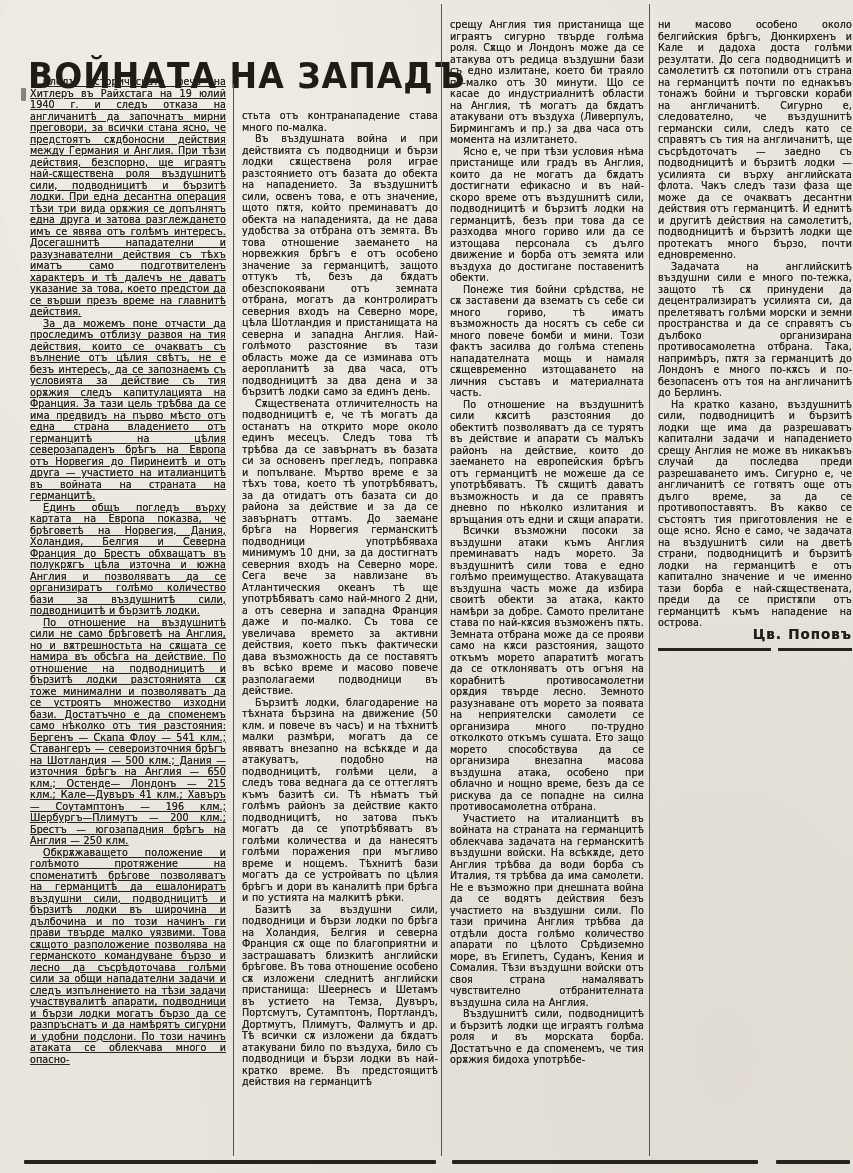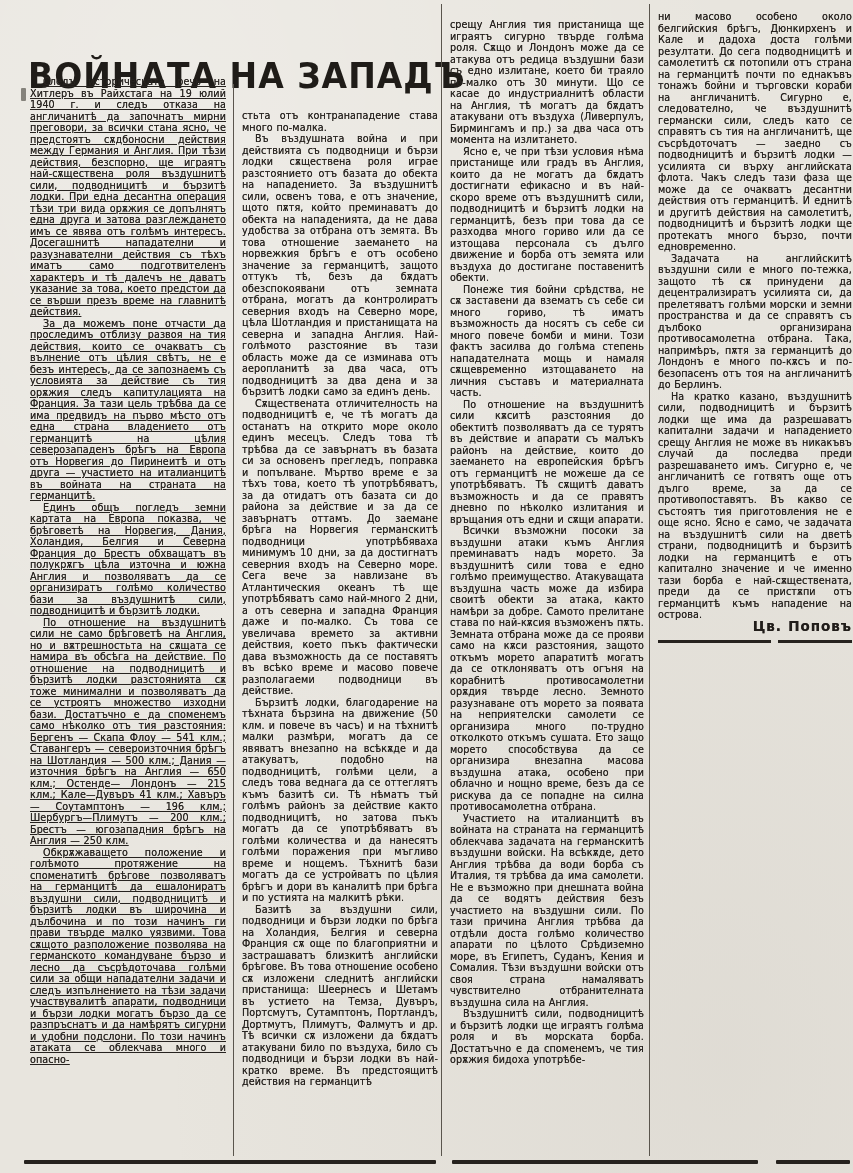--- a/index.html
+++ b/index.html
@@ -34,21 +34,21 @@
     letter-spacing: 0.1px;
     word-spacing: 0.5px;
     text-shadow: 0 0 0.5px rgba(45,40,34,0.85);
     overflow: hidden;
   }
   .col p { margin: 0; text-indent: 13px; }
   .col p.no-indent { text-indent: 0; }
   .col-1 { left: 30px;  top: 76px; width: 196px; height: 1072px; text-decoration: underline; }
   .col-2 { left: 242px; top: 86px; width: 196px; height: 1072px; margin-top: 24px; }
   .col-3 { left: 450px; top: 19px;  width: 194px; height: 1151px; }
-  .col-4 { left: 658px; top: 11px;  width: 194px; }
+  .col-4 { left: 658px; top: 19px;  width: 194px; }
   .vrule {
     position: absolute;
     width: 1px;
     background: #5a554d;
   }
   .vrule-1 { left: 233px; top: 84px; height: 1072px; }
   .vrule-2 { left: 441px; top: 4px;  height: 1152px; }
   .vrule-3 { left: 649px; top: 4px;  height: 1152px; }
   .hrule-bottom {
     position: absolute;
@@ -93,21 +93,21 @@
 
   <h1 class="headline">ВОЙНАТА НА ЗАПАДЪ</h1>
 
   <div class="vrule vrule-1"></div>
   <div class="vrule vrule-2"></div>
   <div class="vrule vrule-3"></div>
 
   <div class="col col-1">
       <p class="para">Следъ историческата речь на Хитлеръ въ Райхстага на 19 юлий 1940 г. и следъ отказа на англичанитѣ да започнатъ мирни преговори, за всички стана ясно, че предстоятъ сѫдбоносни действия между Германия и Англия. При тѣзи действия, безспорно, ще играятъ най-сѫществена роля въздушнитѣ сили, подводницитѣ и бързитѣ лодки. При една десантна операция тѣзи три вида орѫжия се допълнятъ една друга и затова разглеждането имъ се явява отъ голѣмъ интересъ. Досегашнитѣ нападателни и разузнавателни действия съ тѣхъ иматъ само подготвителенъ характеръ и тѣ далечъ не даватъ указание за това, което предстои да се върши презъ време на главнитѣ действия.</p>
       <p class="para">За да можемъ поне отчасти да проследимъ отблизу развоя на тия действия, които се очакватъ съ вълнение отъ цѣлия свѣтъ, не е безъ интересъ, да се запознаемъ съ условията за действие съ тия орѫжия следъ капитулацията на Франция. За тази цель трѣбва да се има предвидъ на първо мѣсто отъ една страна владението отъ германцитѣ на цѣлия северозападенъ брѣгъ на Европа отъ Норвегия до Пиринеитѣ и отъ друга — участието на италианцитѣ въ войната на страната на германцитѣ.</p>
-      <p class="para">Единъ общъ погледъ земни картата на Европа показва, че брѣговетѣ на Норвегия, Дания, Холандия, Белгия и Северна Франция до Брестъ обхващатъ въ полукрѫгъ цѣла източна и южна Англия и позволяватъ да се организиратъ голѣмо количество бази за въздушнитѣ сили, подводницитѣ и бързитѣ лодки.</p>
+      <p class="para">Единъ общъ погледъ върху картата на Европа показва, че брѣговетѣ на Норвегия, Дания, Холандия, Белгия и Северна Франция до Брестъ обхващатъ въ полукрѫгъ цѣла източна и южна Англия и позволяватъ да се организиратъ голѣмо количество бази за въздушнитѣ сили, подводницитѣ и бързитѣ лодки.</p>
       <p class="para">По отношение на въздушнитѣ сили не само брѣговетѣ на Англия, но и вѫтрешностьта на сѫщата се намира въ обсѣга на действие. По отношение на подводницитѣ и бързитѣ лодки разстоянията сѫ тоже минимални и позволяватъ да се устроятъ множество изходни бази. Достатъчно е да споменемъ само нѣколко отъ тия разстояния: Бергенъ — Скапа Флоу — 541 клм.; Ставангеръ — североизточния брѣгъ на Шотландия — 500 клм.; Дания — източния брѣгъ на Англия — 650 клм.; Остенде— Лондонъ — 215 клм.; Кале—Дувъръ 41 клм.; Хавъръ— Соутамптонъ — 196 клм.; Шербургъ—Плимутъ — 200 клм.; Брестъ — югозападния брѣгъ на Англия — 250 клм.</p>
       <p class="para">Обкрѫжаващето положение и голѣмото протяжение на споменатитѣ брѣгове позволяватъ на германцитѣ да ешалониратъ въздушни сили, подводницитѣ и бързитѣ лодки въ широчина и дълбочина и по този начинъ ги прави твърде малко уязвими. Това сѫщото разположение позволява на германското командуване бързо и лесно да съсрѣдоточава голѣми сили за общи нападателни задачи и следъ изпълнението на тѣзи задачи участвувалитѣ апарати, подводници и бързи лодки могатъ бързо да се разпръснатъ и да намѣрятъ сигурни и удобни подслони. По този начинъ атаката се облекчава много и опасно-</p>
     </div>
   <div class="col col-2">
       <p class="para no-indent">стьта отъ контранападение става много по-малка.</p>
       <p class="para">Въ въздушната война и при действията съ подводници и бързи лодки сѫществена роля играе разстоянието отъ базата до обекта на нападението. За въздушнитѣ сили, освенъ това, е отъ значение, щото пѫтя, който преминаватъ до обекта на нападенията, да не дава удобства за отбрана отъ земята. Въ това отношение заемането на норвежкия брѣгъ е отъ особено значение за германцитѣ, защото оттукъ тѣ, безъ да бѫдатъ обезспокоявани отъ земната отбрана, могатъ да контролиратъ северния входъ на Северно море, цѣла Шотландия и пристанищата на северна и западна Англия. Най-голѣмото разстояние въ тази область може да се изминава отъ аеропланитѣ за два часа, отъ подводницитѣ за два дена и за бързитѣ лодки само за единъ день.</p>
       <p class="para">Сѫществената отличителность на подводницитѣ е, че тѣ могатъ да останатъ на открито море около единъ месецъ. Следъ това тѣ трѣбва да се завърнатъ въ базата си за основенъ прегледъ, поправка и попълване. Мъртво време е за тѣхъ това, което тѣ употрѣбяватъ, за да отидатъ отъ базата си до района за действие и за да се завърнатъ оттамъ. До заемане брѣга на Норвегия германскитѣ подводници употрѣбяваха минимумъ 10 дни, за да достигнатъ северния входъ на Северно море. Сега вече за навлизане въ Атлантическия океанъ тѣ ще употрѣбяватъ само най-много 2 дни, а отъ северна и западна Франция даже и по-малко. Съ това се увеличава времето за активни действия, което пъкъ фактически дава възможность да се поставятъ въ всѣко време и масово повече разполагаеми подводници въ действие.</p>
       <p class="para">Бързитѣ лодки, благодарение на тѣхната бързина на движение (50 клм. и повече въ часъ) и на тѣхнитѣ малки размѣри, могатъ да се явяватъ внезапно на всѣкѫде и да атакуватъ, подобно на подводницитѣ, голѣми цели, а следъ това веднага да се оттеглятъ къмъ базитѣ си. Тѣ нѣматъ тъй голѣмъ районъ за действие както подводницитѣ, но затова пъкъ могатъ да се употрѣбяватъ въ голѣми количества и да нанесятъ голѣми поражения при мъгливо време и нощемъ. Тѣхнитѣ бази могатъ да се устройватъ по цѣлия брѣгъ и дори въ каналитѣ при брѣга и по устията на малкитѣ рѣки.</p>
       <p class="para">Базитѣ за въздушни сили, подводници и бързи лодки по брѣга на Холандия, Белгия и северна Франция сѫ още по благоприятни и застрашаватъ близкитѣ английски брѣгове. Въ това отношение особено сѫ изложени следнитѣ английски пристанища: Шеернесъ и Шетамъ въ устието на Темза, Дувъръ, Портсмутъ, Сутамптонъ, Портландъ, Дортмутъ, Плимутъ, Фалмутъ и др. Тѣ всички сѫ изложени да бѫдатъ атакувани било по въздуха, било съ подводници и бързи лодки въ най-кратко време. Въ предстоящитѣ действия на германцитѣ</p>
     </div>

